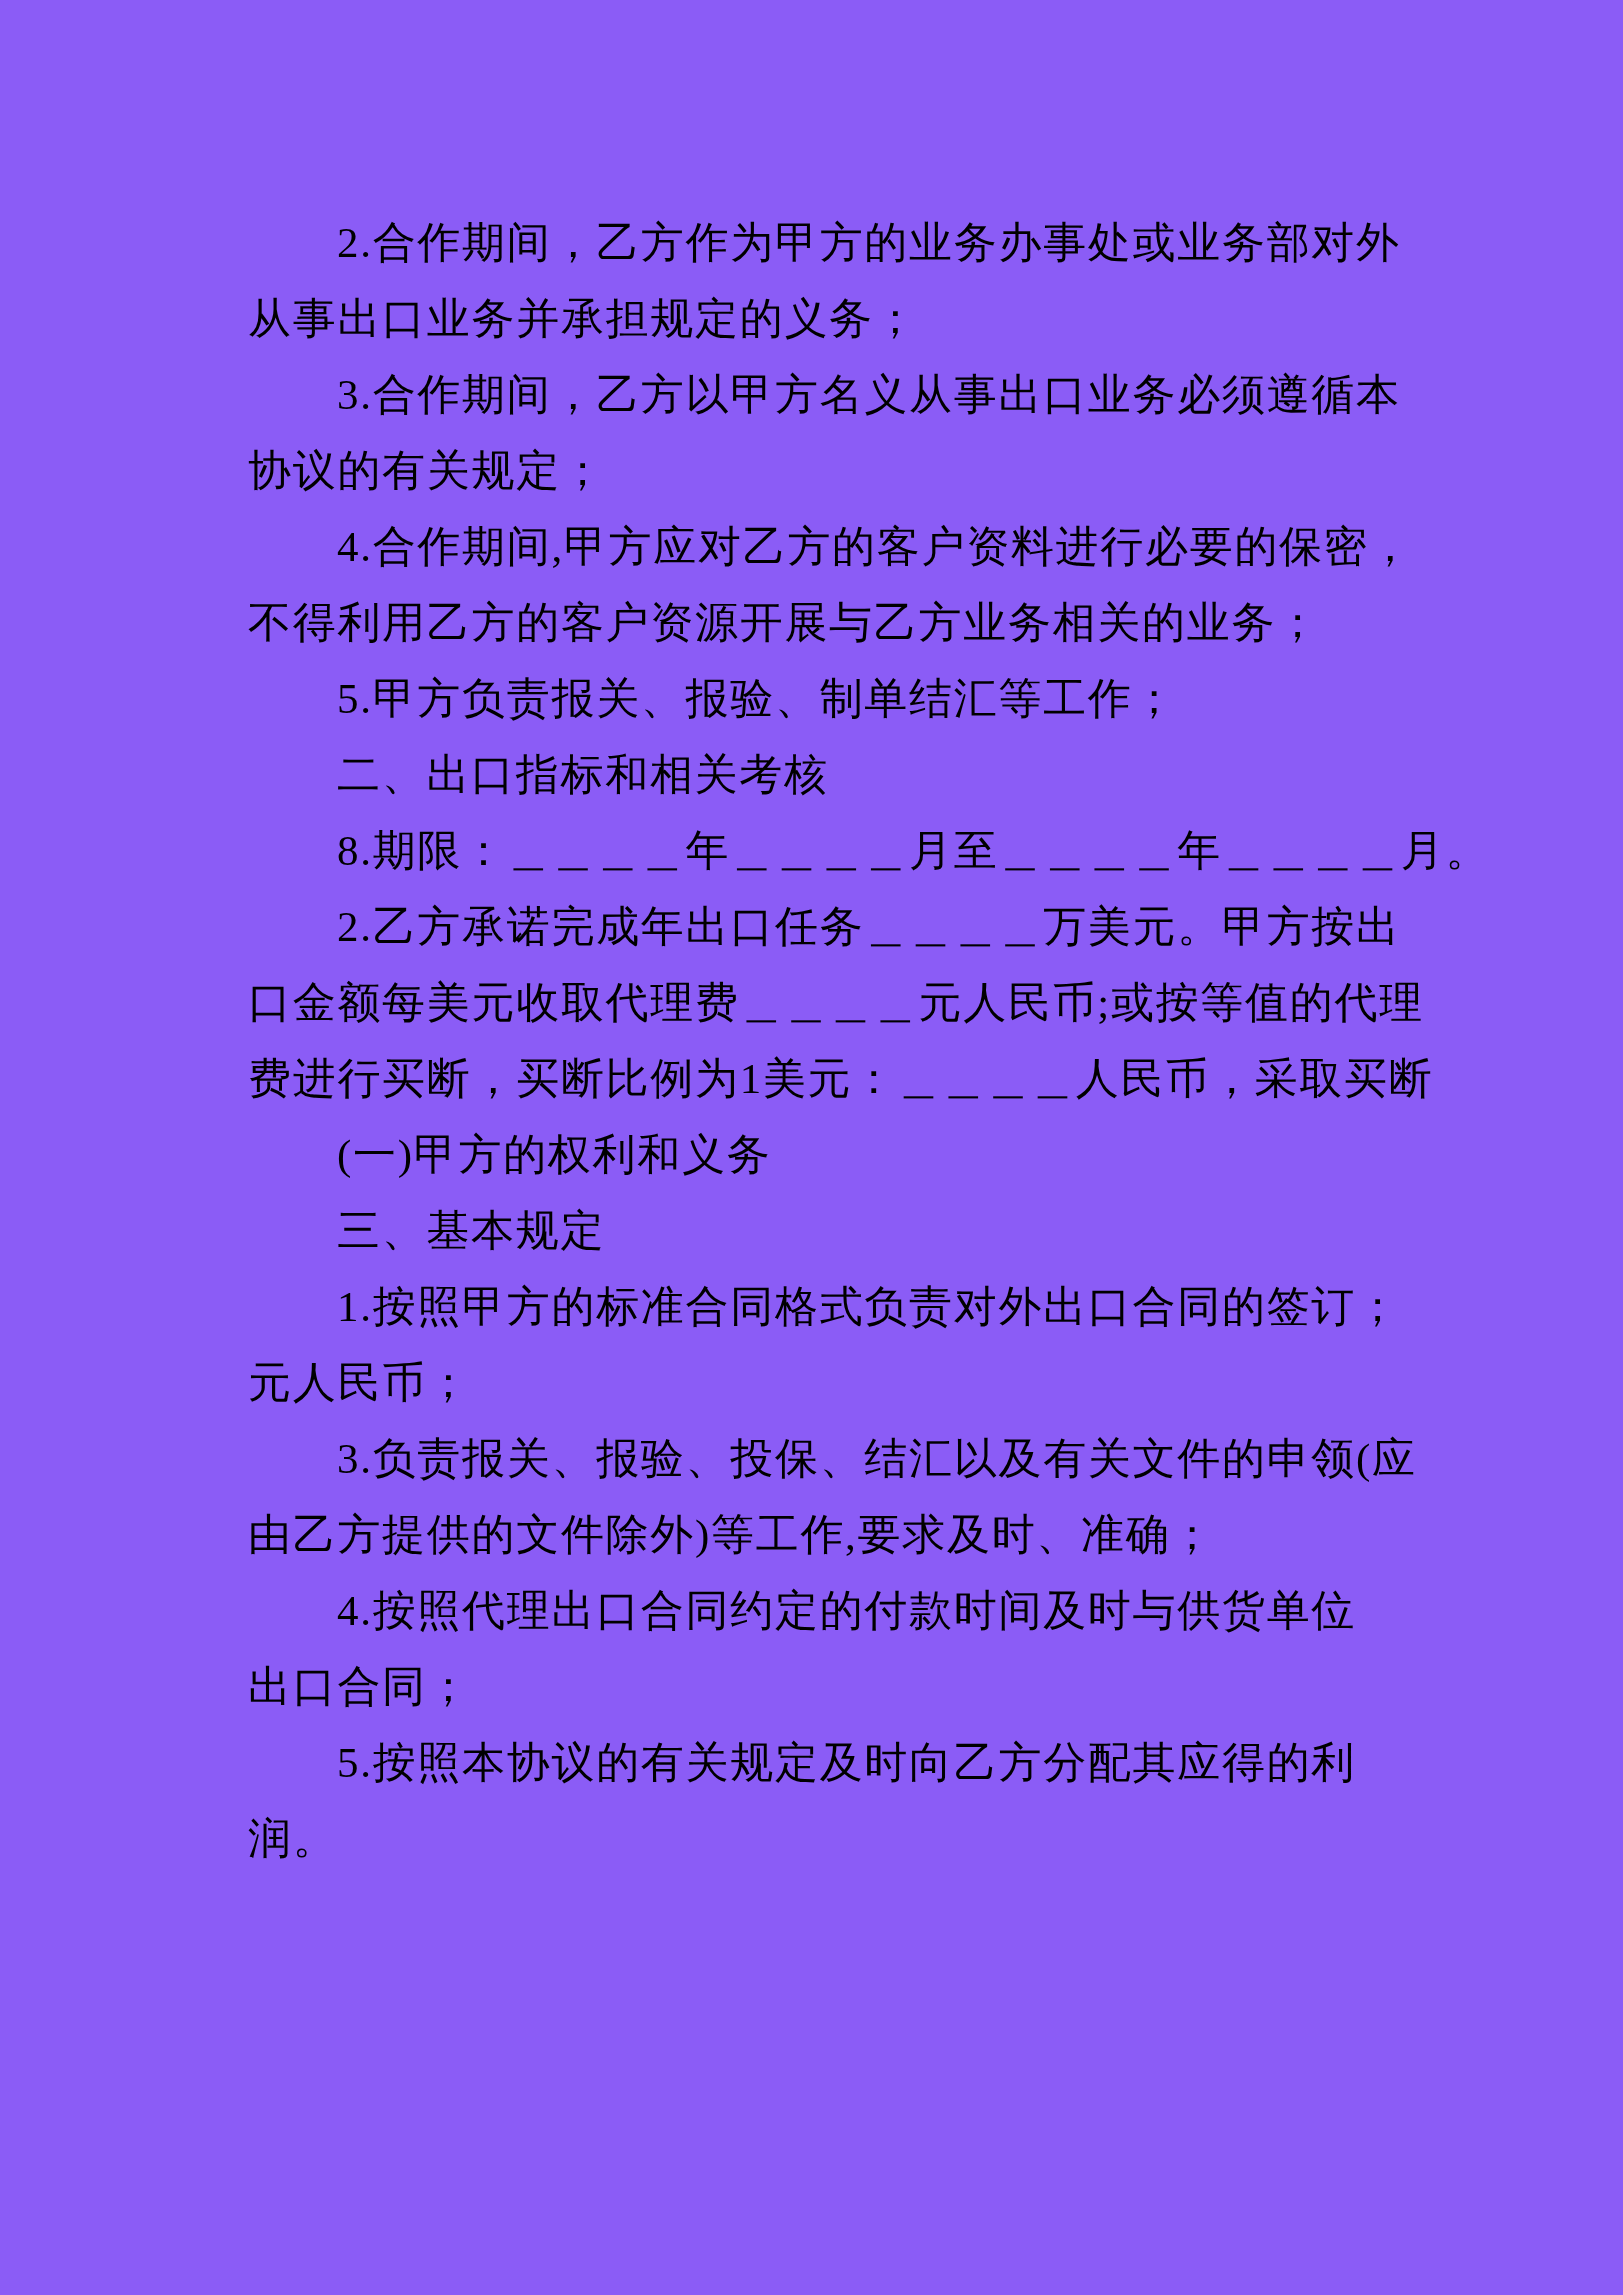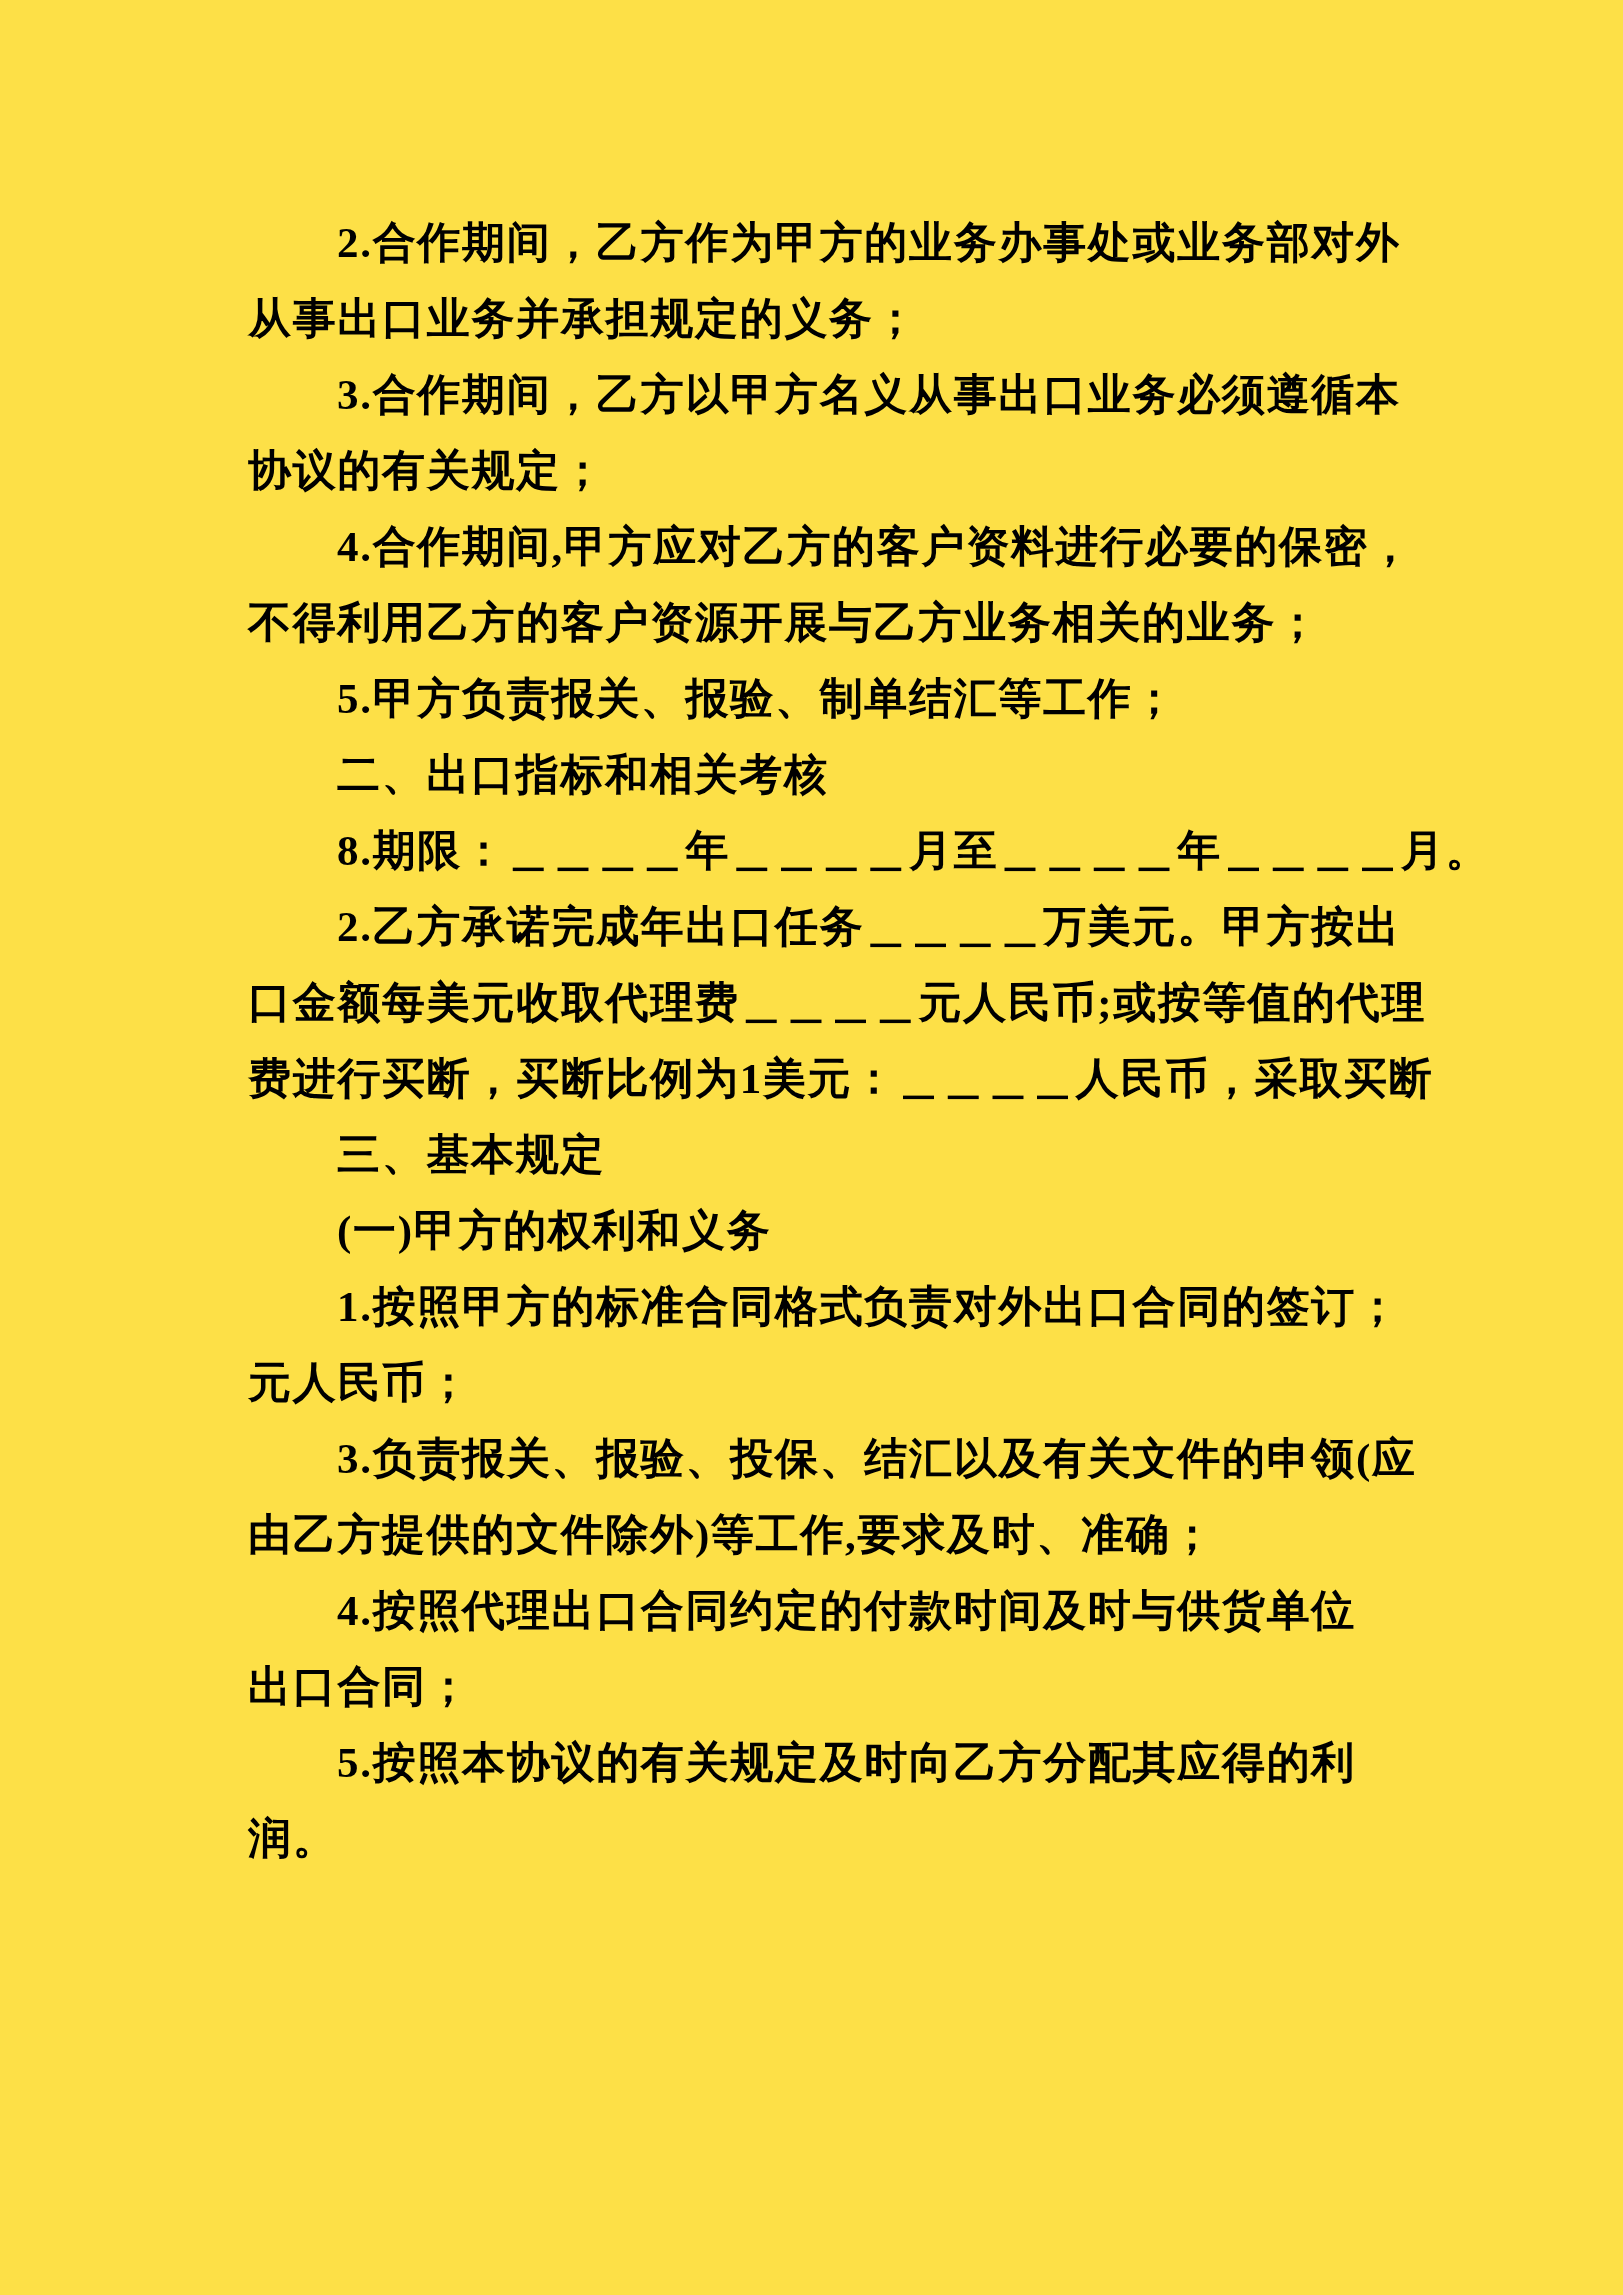--- a/index.html
+++ b/index.html
@@ -4,23 +4,22 @@
 <style>
   html, body {
     margin: 0;
     padding: 0;
     background: #ffffff;
   }
   .page {
     position: relative;
     width: 1623px;
     height: 2295px;
-    background: #fde047;
+    background: #8b5cf6;
     overflow: hidden;
-    font-weight: bold;
   }
   .text-block {
     position: absolute;
     left: 248px;
     top: 205px;
     width: 1211px;
     font-family: "Liberation Serif", "DejaVu Serif", serif;
     font-size: 43px;
     line-height: 76px;
     letter-spacing: 1.7px;
@@ -44,22 +43,22 @@
     <div class="line indent">3.合作期间，乙方以甲方名义从事出口业务必须遵循本</div>
     <div class="line">协议的有关规定；</div>
     <div class="line indent">4.合作期间,甲方应对乙方的客户资料进行必要的保密，</div>
     <div class="line">不得利用乙方的客户资源开展与乙方业务相关的业务；</div>
     <div class="line indent">5.甲方负责报关、报验、制单结汇等工作；</div>
     <div class="line indent">二、出口指标和相关考核</div>
     <div class="line indent">8.期限：＿＿＿＿年＿＿＿＿月至＿＿＿＿年＿＿＿＿月。</div>
     <div class="line indent">2.乙方承诺完成年出口任务＿＿＿＿万美元。甲方按出</div>
     <div class="line">口金额每美元收取代理费＿＿＿＿元人民币;或按等值的代理</div>
     <div class="line">费进行买断，买断比例为1美元：＿＿＿＿人民币，采取买断</div>
+    <div class="line indent">(一)甲方的权利和义务</div>
     <div class="line indent">三、基本规定</div>
-    <div class="line indent">(一)甲方的权利和义务</div>
     <div class="line indent">1.按照甲方的标准合同格式负责对外出口合同的签订；</div>
     <div class="line">元人民币；</div>
     <div class="line indent">3.负责报关、报验、投保、结汇以及有关文件的申领(应</div>
     <div class="line">由乙方提供的文件除外)等工作,要求及时、准确；</div>
     <div class="line indent">4.按照代理出口合同约定的付款时间及时与供货单位</div>
     <div class="line">出口合同；</div>
     <div class="line indent">5.按照本协议的有关规定及时向乙方分配其应得的利</div>
     <div class="line">润。</div>
   </div>
 </div>

